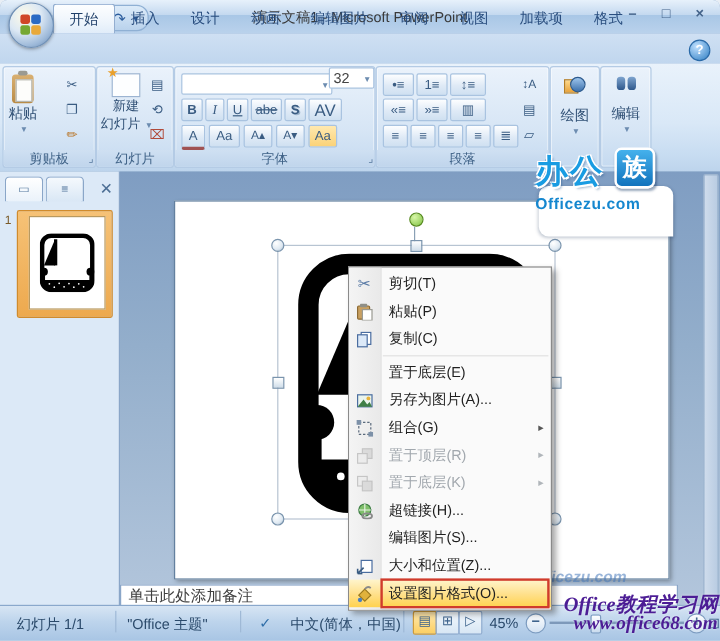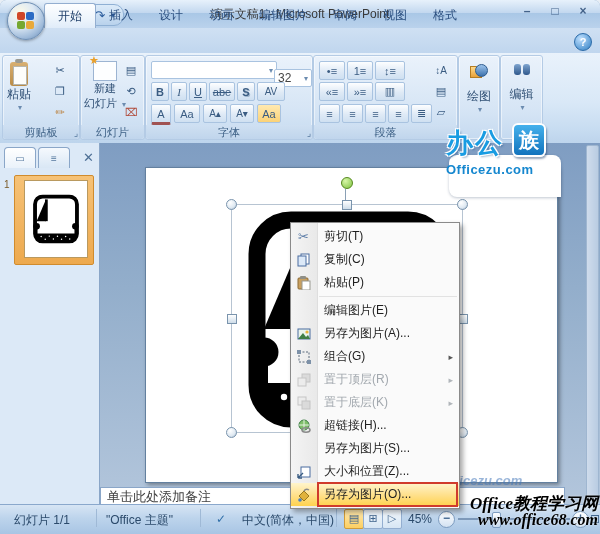--- a/index.html
+++ b/index.html
@@ -121,21 +121,21 @@
   .wm-main{font-size:27px;font-weight:900;color:#199ce2;letter-spacing:2px;
     text-shadow:-1px -1px 0 #fff,1px -1px 0 #fff,-1px 1px 0 #fff,1px 1px 0 #fff,2px 2px 2px rgba(0,60,120,.35);}
   .wm-badge{position:absolute;left:66px;top:-2px;width:30px;height:30px;border-radius:6px;border:2px solid #fff;
     background:linear-gradient(#45b1ec,#1173bd);color:#fff;font-size:20px;font-weight:900;text-align:center;line-height:30px;
     box-shadow:1px 2px 2px rgba(0,40,90,.4);}
   .wm-site{margin-top:1px;font-size:13px;font-weight:bold;color:#1587cf;letter-spacing:.5px;}
   .wm-card{left:449px;top:155px;width:112px;height:42px;background:#fff;border-radius:8px 8px 0 8px;z-index:125;
     box-shadow:0 1px 3px rgba(0,30,70,.25);}
   .wm-ppt{left:460px;top:163px;z-index:126;font-size:22px;font-weight:900;color:#f2570a;letter-spacing:1px;}
   .wm-faint{left:443px;top:473px;z-index:80;font-size:13px;font-style:italic;font-weight:bold;color:rgba(70,120,185,.55);}
-  .wm-red{right:2px;top:496px;z-index:300;text-align:right;color:#000000;
+  .wm-red{right:2px;top:496px;z-index:300;text-align:right;color:#4c1d95;
     font-family:"Liberation Serif","DejaVu Serif",serif;font-style:italic;font-weight:bold;line-height:16px;
     text-shadow:0 0 2px rgba(255,255,255,.7);}
   .wm-red .l1{font-size:17px;} .wm-red .l2{font-size:16px;}
 </style>
 </head>
 <body>
 
 <div id="app">
 
   <svg width="0" height="0" style="position:absolute">
@@ -183,20 +183,21 @@
 
   <div class="abs tabrow"></div>
   <div class="abs tabs">
     <span class="tab active">开始</span>
     <span class="tab">插入</span>
     <span class="tab">设计</span>
     <span class="tab">动画</span>
     <span class="tab">编辑图片</span>
     <span class="tab">审阅</span>
     <span class="tab">视图</span>
+    <span class="tab">加载项</span>
     <span class="tab">格式</span>
   </div>
   <div class="abs help-btn" style="top:33px">?</div>
 
   <div class="abs ribbon">
 
     <div class="rgroup" style="left:2px;width:76px">
       <div class="abs bigbtn" style="left:4px;top:6px">
         <span class="paste-ico"></span>
         <span>粘贴</span>
@@ -223,31 +224,31 @@
         <span class="rbtn flat" style="width:18px;color:#b04a3a">⌧</span>
       </div>
       <div class="glabel">幻灯片</div>
     </div>
 
     <div class="rgroup" style="left:145px;width:166px">
       <div class="abs combo" style="left:5px;top:5px;width:118px">
         <span></span>
           <span class="carr">▾</span>
       </div>
-      <div class="abs combo" style="left:128px;top:13px;width:30px">
+      <div class="abs combo" style="left:128px;top:0;width:30px">
         <span>32</span>
           <span class="carr">▾</span>
       </div>
       <div class="abs" style="left:5px;top:26px;display:flex;gap:2px">
         <span class="rbtn" style="width:16px;font-weight:bold">B</span>
         <span class="rbtn" style="width:14px;font-style:italic;font-family:'Liberation Serif',serif">I</span>
         <span class="rbtn" style="width:16px;text-decoration:underline">U</span>
         <span class="rbtn" style="width:24px;text-decoration:line-through">abe</span>
         <span class="rbtn" style="width:16px;font-weight:bold;text-shadow:1px 1px 0 #9db4cc">S</span>
-        <span class="rbtn" style="width:26px;font-size:10px">AV</span>
+        <span class="rbtn" style="width:26px;font-size:14px">AV</span>
       </div>
       <div class="abs" style="left:5px;top:48px;display:flex;gap:3px">
         <span class="rbtn" style="width:18px;border-bottom:3px solid #a05252">A</span>
         <span class="rbtn" style="width:24px">Aa</span>
         <span class="rbtn" style="width:22px;font-size:10px">A▴</span>
         <span class="rbtn" style="width:22px;font-size:10px">A▾</span>
         <span class="rbtn" style="width:22px;background:linear-gradient(#ffe9b0,#fbd277)">Aa</span>
       </div>
       <div class="glabel">字体</div>
       <span class="dlg">⌟</span>
@@ -354,42 +355,42 @@
   <div class="abs cmenu">
     <div class="icon-strip"></div>
 
     <div class="mi">
       <span class="mico">✂</span>
       <span>剪切(T)</span>
     </div>
     <div class="mi">
       <span class="mico">
         <svg width="14" height="14">
-            <rect x="4" y="1" width="8" height="10" fill="#fff" stroke="#4a6da0"></rect>
-            <rect x="1" y="3" width="8" height="10" fill="#dce9f8" stroke="#4a6da0"></rect>
-          </svg>
-      </span>
-      <span>复制(C)</span>
-    </div>
-    <div class="mi">
-      <span class="mico">
-        <svg width="14" height="14">
             <rect x="1" y="2" width="10" height="11" rx="1" fill="#c9a060" stroke="#8c6a34"></rect>
             <rect x="5" y="5" width="8" height="9" fill="#fff" stroke="#9a9a92"></rect>
             <rect x="3" y="0" width="6" height="3" rx="1" fill="#8f8f87"></rect>
           </svg>
       </span>
       <span>粘贴(P)</span>
     </div>
+    <div class="mi">
+      <span class="mico">
+        <svg width="14" height="14">
+            <rect x="4" y="1" width="8" height="10" fill="#fff" stroke="#4a6da0"></rect>
+            <rect x="1" y="3" width="8" height="10" fill="#dce9f8" stroke="#4a6da0"></rect>
+          </svg>
+      </span>
+      <span>复制(C)</span>
+    </div>
 
     <div class="msep"></div>
 
     <div class="mi">
       <span class="mico"></span>
-      <span>编辑图片(E)</span>
+      <span>置于底层(E)</span>
     </div>
     <div class="mi">
       <span class="mico">
         <svg width="14" height="14">
             <rect x="1" y="2" width="12" height="10" fill="#eaf4ec" stroke="#4a6da0"></rect>
             <polygon points="1,12 6,6 9,10 11,8 13,12" fill="#3f7f46"></polygon>
             <circle cx="10" cy="5" r="1.6" fill="#e8b33a"></circle>
           </svg>
       </span>
       <span>另存为图片(A)...</span>
@@ -430,41 +431,41 @@
         <svg width="14" height="14">
             <circle cx="7" cy="6" r="5" fill="#7fbf6a" stroke="#3f7f46"></circle>
             <path d="M2 6 H12 M7 1 V11" stroke="#e7f3e2" stroke-width="1"></path>
             <ellipse cx="9" cy="11" rx="4" ry="2.2" fill="none" stroke="#8a8a8a" stroke-width="1.6"></ellipse>
           </svg>
       </span>
       <span>超链接(H)...</span>
     </div>
     <div class="mi">
       <span class="mico"></span>
-      <span>另存为图片(S)...</span>
+      <span>编辑图片(S)...</span>
     </div>
     <div class="mi">
       <span class="mico">
         <svg width="14" height="14">
             <rect x="4" y="2" width="9" height="10" fill="#fff" stroke="#4a6da0"></rect>
             <path d="M1 13 L6 8 M1 13 l0 -4 M1 13 l4 0" stroke="#3a5c82" stroke-width="1.4" fill="none"></path>
           </svg>
       </span>
       <span>大小和位置(Z)...</span>
     </div>
     <div class="mi hl">
       <div class="annot"></div>
       <span class="mico">
         <svg width="14" height="14">
             <polygon points="2,8 7,3 12,8 7,13" fill="#e0b23c" stroke="#9c7a1e"></polygon>
             <path d="M7 3 Q9 0 12 2" stroke="#8a8a8a" stroke-width="1.5" fill="none"></path>
             <circle cx="3" cy="12" r="1.8" fill="#4a7fc0"></circle>
           </svg>
       </span>
-      <span>另存为图片(O)...</span>
+      <span>设置图片格式(O)...</span>
     </div>
   </div>
 
   <div class="abs statusbar">
     <span class="sb" style="left:14px">幻灯片 1/1</span>
     <span class="sbsep" style="left:96px"></span>
     <span class="sb" style="left:106px">"Office 主题"</span>
     <span class="sbsep" style="left:200px"></span>
     <span class="sb" style="left:216px;color:#2f6ea8;font-weight:bold">✓</span>
     <span class="sb" style="left:242px">中文(简体，中国)</span>

